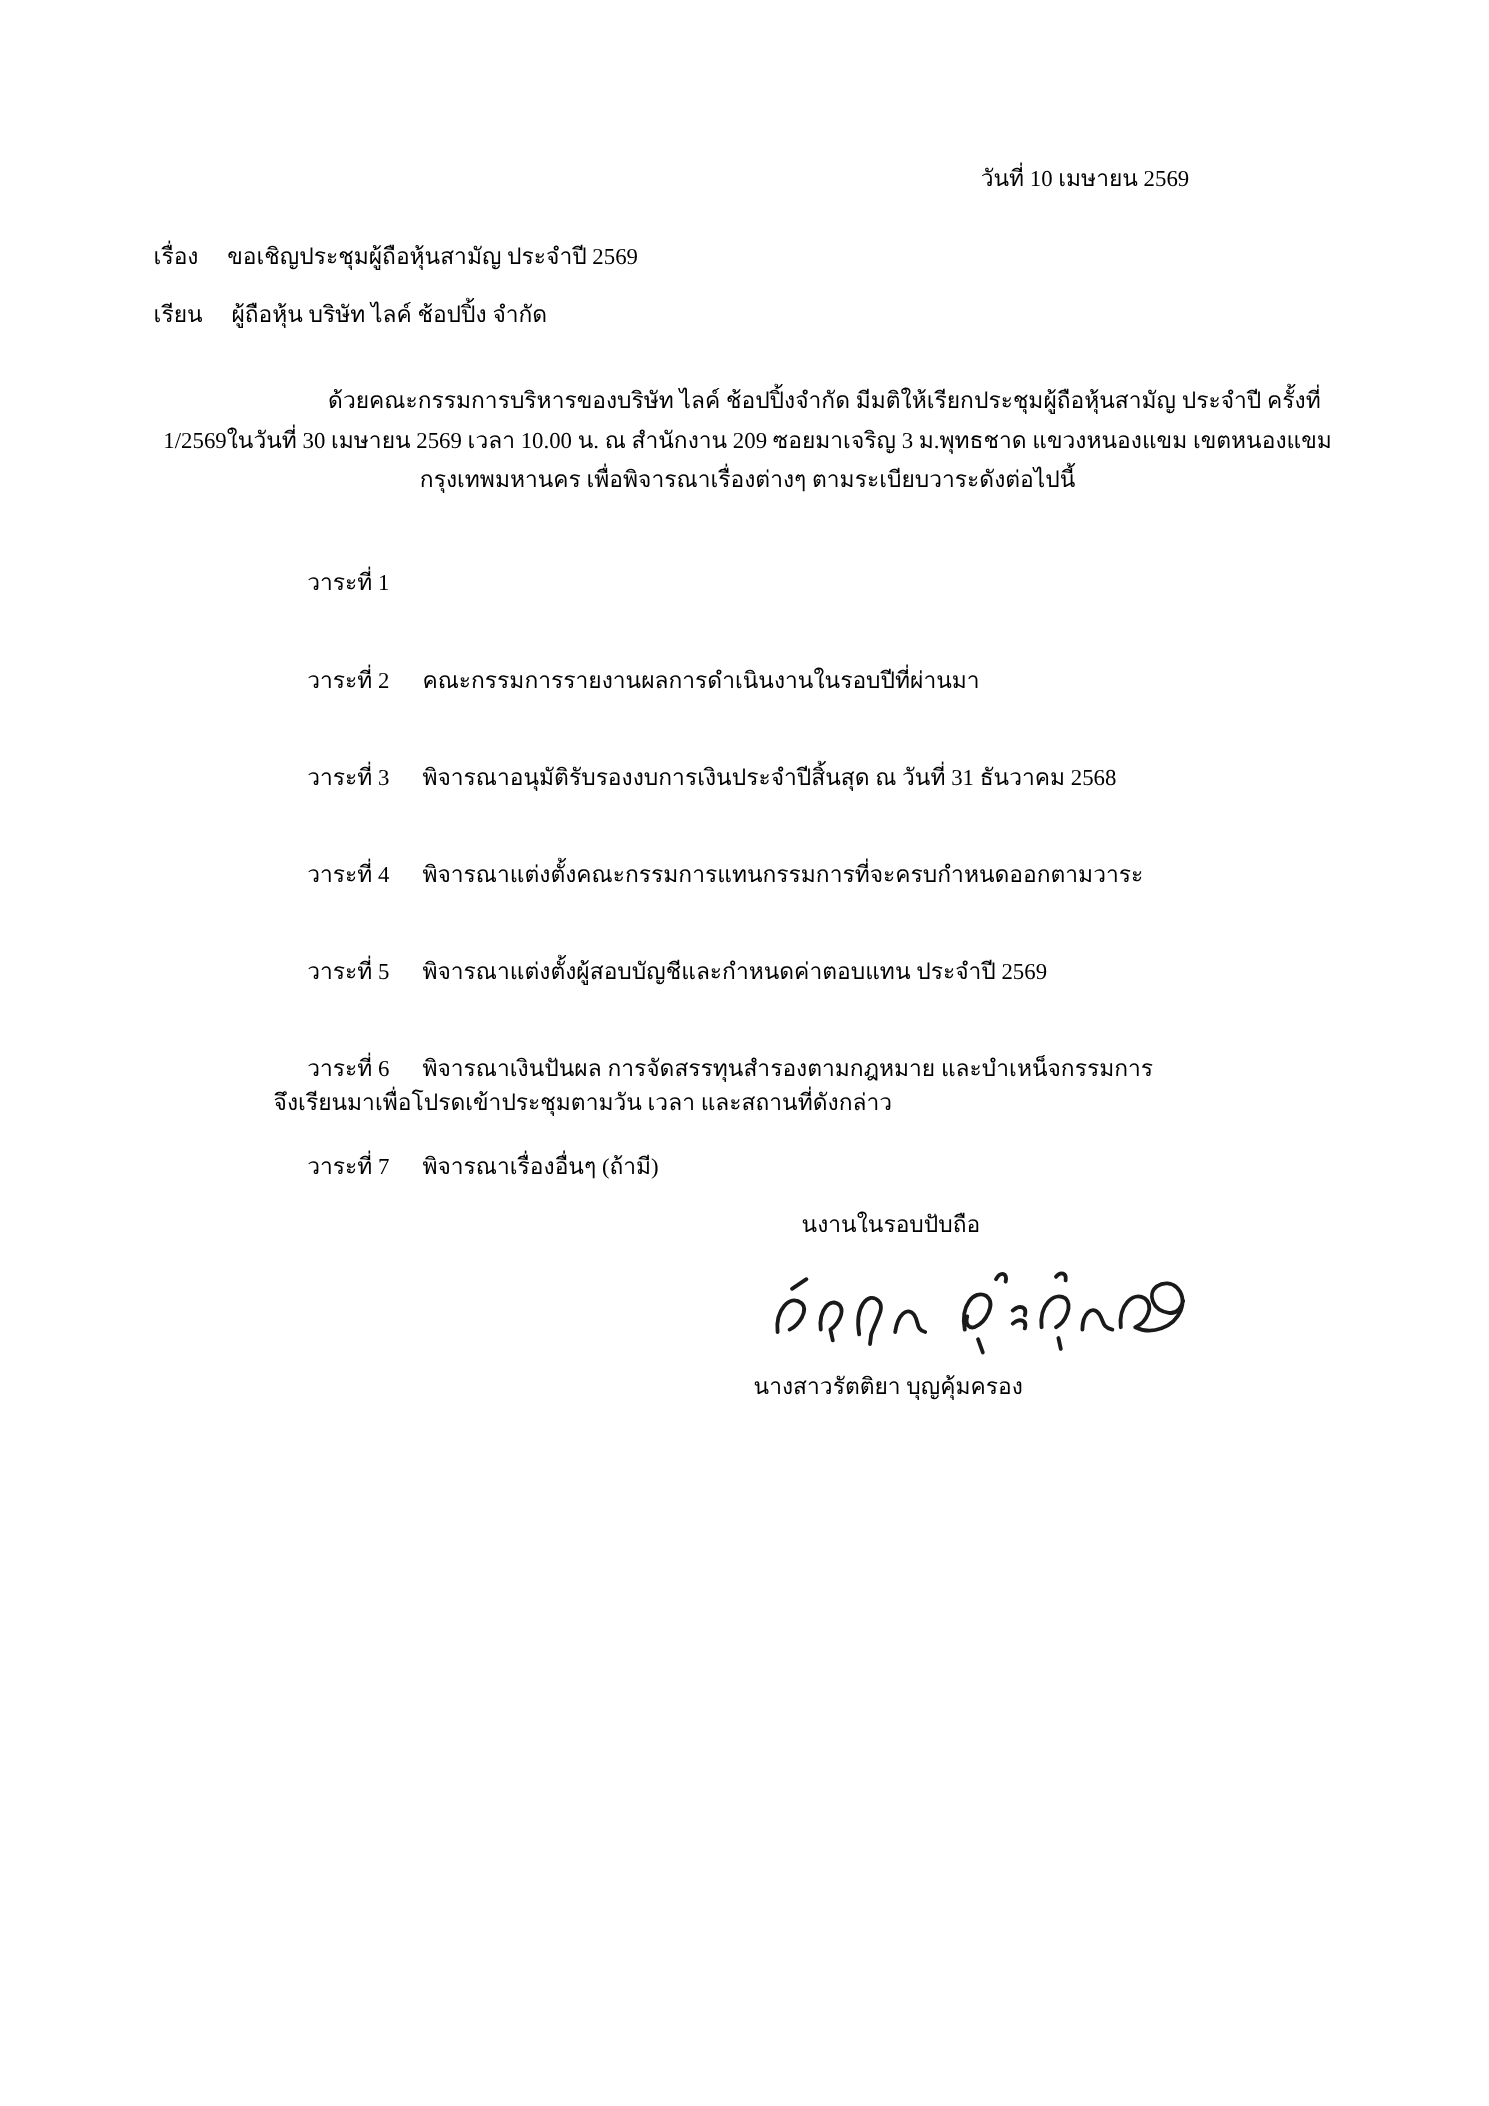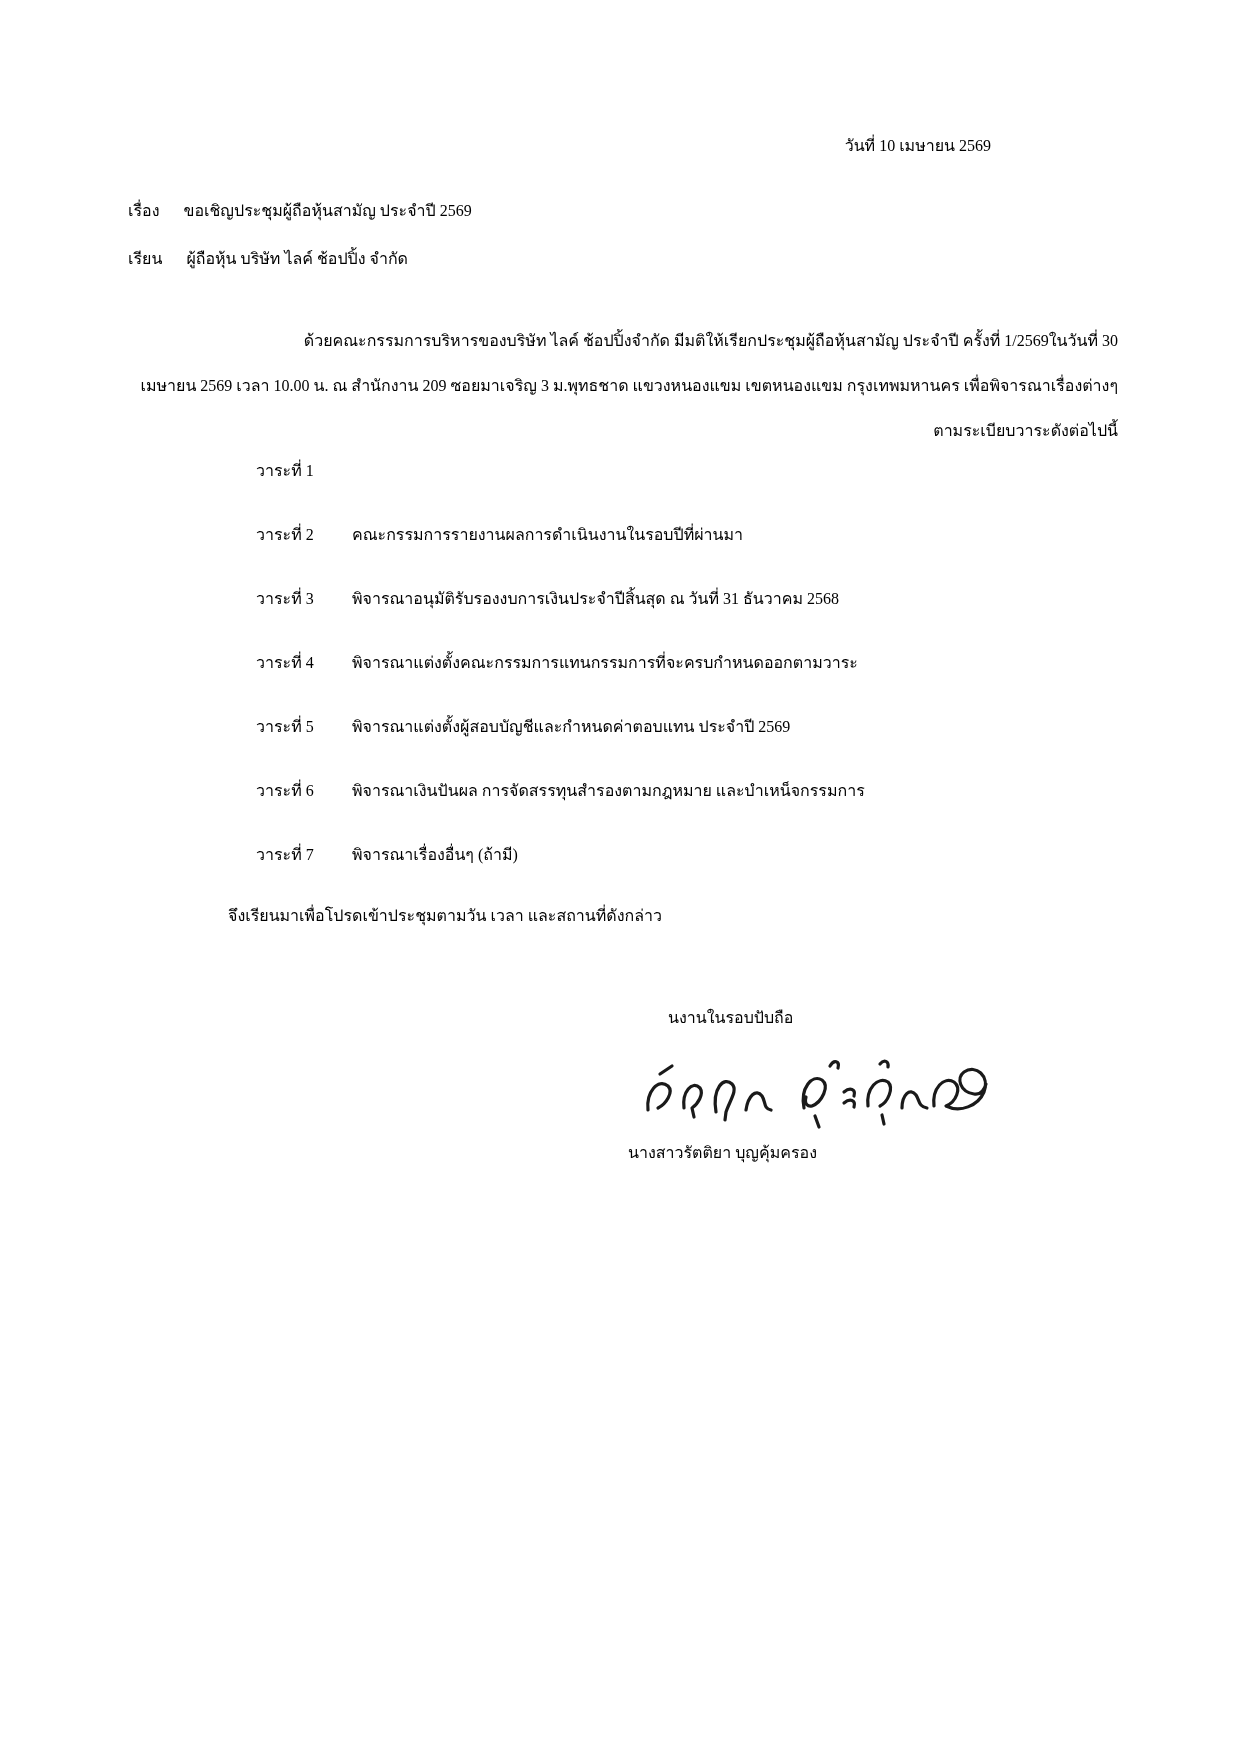--- a/index.html
+++ b/index.html
@@ -7,21 +7,21 @@
     padding: 0;
     background: #ffffff;
   }
   .page {
     position: relative;
     width: 1241px;
     height: 1755px;
     background: #ffffff;
     color: #000000;
     font-family: "Liberation Serif", "DejaVu Serif", serif;
-    font-size: 16px;
+    font-size: 19px;
     overflow: hidden;
   }
   .date-line {
     position: absolute;
     top: 133px;
     right: 250px;
     white-space: nowrap;
   }
   .ref-row {
     position: absolute;
@@ -30,38 +30,39 @@
     gap: 24px;
     white-space: nowrap;
   }
   .ref-row.subject { top: 198px; align-items: center; }
   .ref-row.to      { top: 246px; }
   .body-paragraph {
     position: absolute;
     top: 318px;
     left: 128px;
     width: 990px;
-    line-height: 45px;
+    line-height: 33px;
     text-indent: 128px;
-    text-align: right;
+    text-align: center;
   }
   .agenda {
     position: absolute;
     top: 458px;
     left: 256px;
     width: 860px;
   }
   .agenda-row {
     display: flex;
     align-items: baseline;
     margin-bottom: 39px;
     white-space: nowrap;
   }
   .agenda-label {
     flex: 0 0 96px;
+    margin-top: 12px;
   }
   .closing-line {
     position: absolute;
     top: 903px;
     left: 228px;
     white-space: nowrap;
   }
   .salutation {
     position: absolute;
     top: 1005px;

